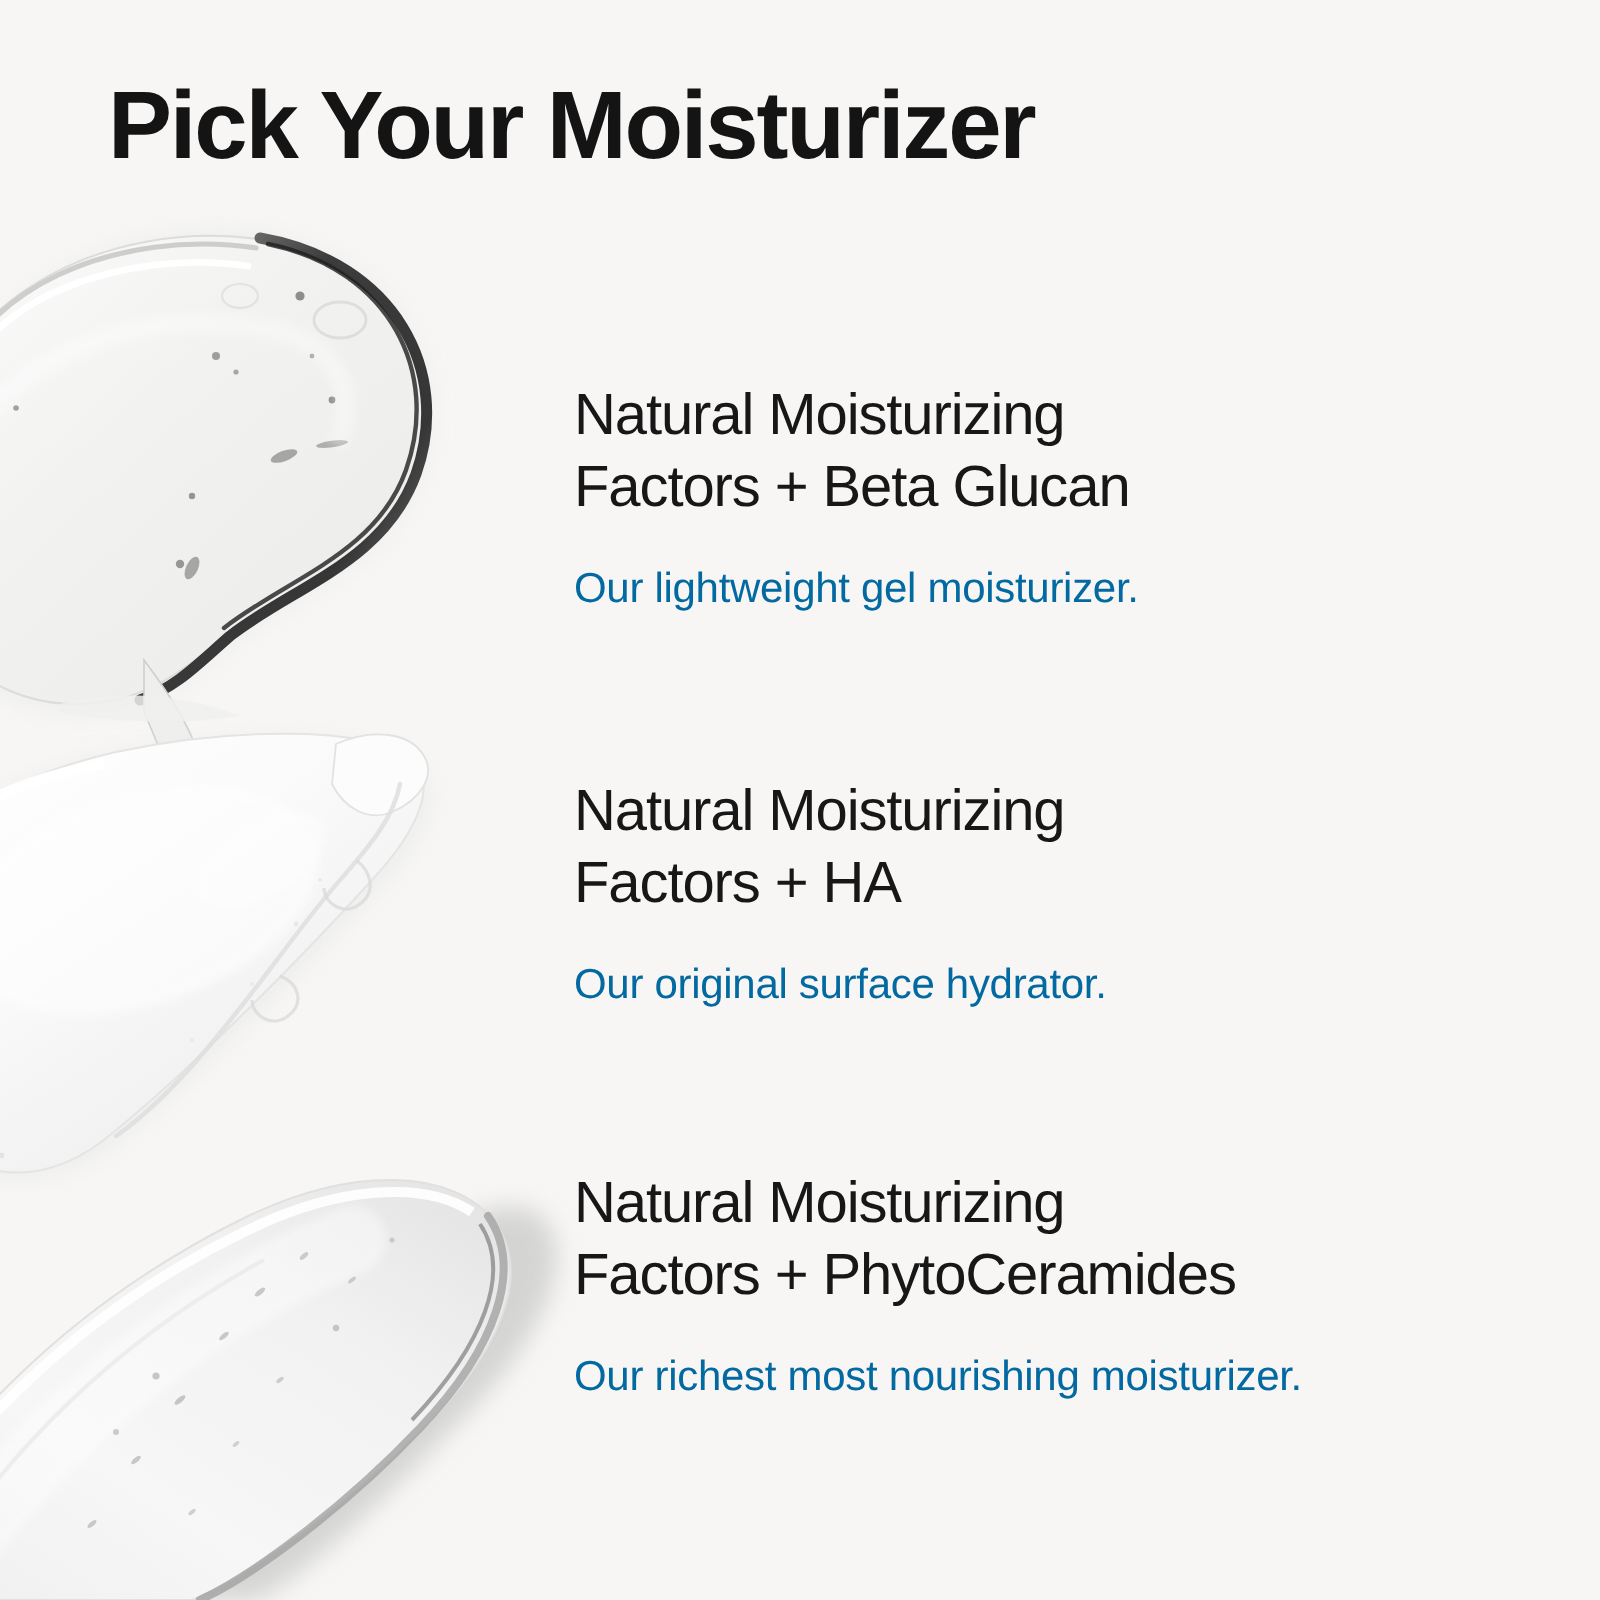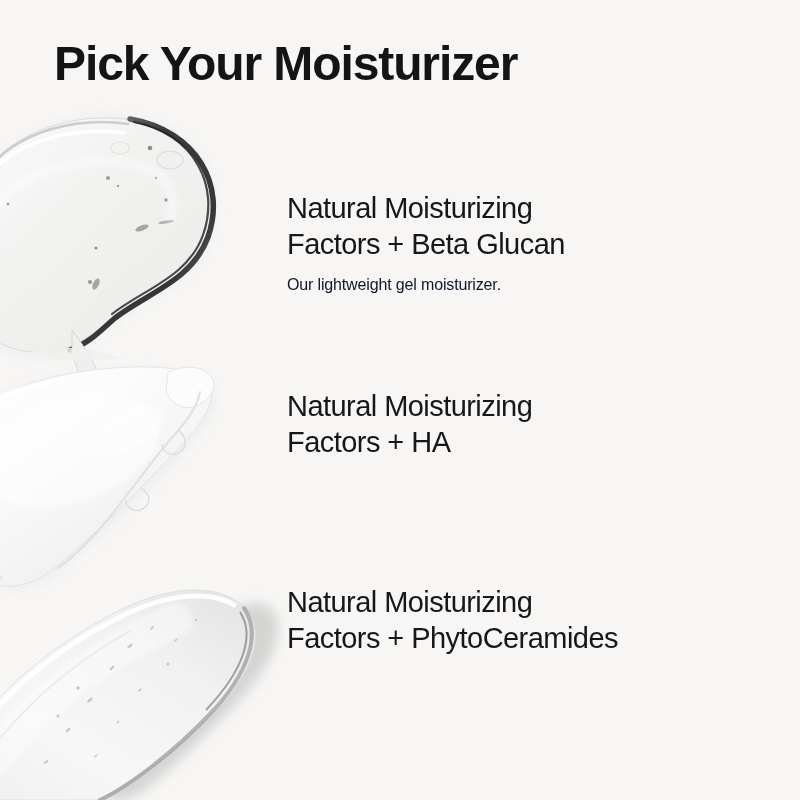--- a/index.html
+++ b/index.html
@@ -38,26 +38,26 @@
   }
   .product-heading {
     font-size:29px;
     font-weight:400;
     letter-spacing:-0.55px;
     line-height:36px;
     color:#171717;
     white-space:pre-line;
   }
   .product-sub {
-    margin-top:10px;
-    font-size:16px;
+    margin-top:20px;
+    font-size:21px;
     font-weight:400;
     letter-spacing:-0.15px;
     line-height:26px;
-    color:#0f172a;
+    color:#0369a1;
     white-space:nowrap;
   }
 
   #block-0 { top:190px; }
   #block-1 { top:388px; }
   #block-2 { top:584px; }
 
   
   #swatch-layer {
     position:absolute;
@@ -261,20 +261,22 @@
 
   <div class="product-text" id="block-0">
     <div class="product-heading">Natural Moisturizing
 Factors + Beta Glucan</div>
     <div class="product-sub">Our lightweight gel moisturizer.</div>
   </div>
 
   <div class="product-text" id="block-1">
     <div class="product-heading">Natural Moisturizing
 Factors + HA</div>
+    <div class="product-sub">Our original surface hydrator.</div>
   </div>
 
   <div class="product-text" id="block-2">
     <div class="product-heading">Natural Moisturizing
 Factors + PhytoCeramides</div>
+    <div class="product-sub">Our richest most nourishing moisturizer.</div>
   </div>
 
 </div>
 
 </body></html>

